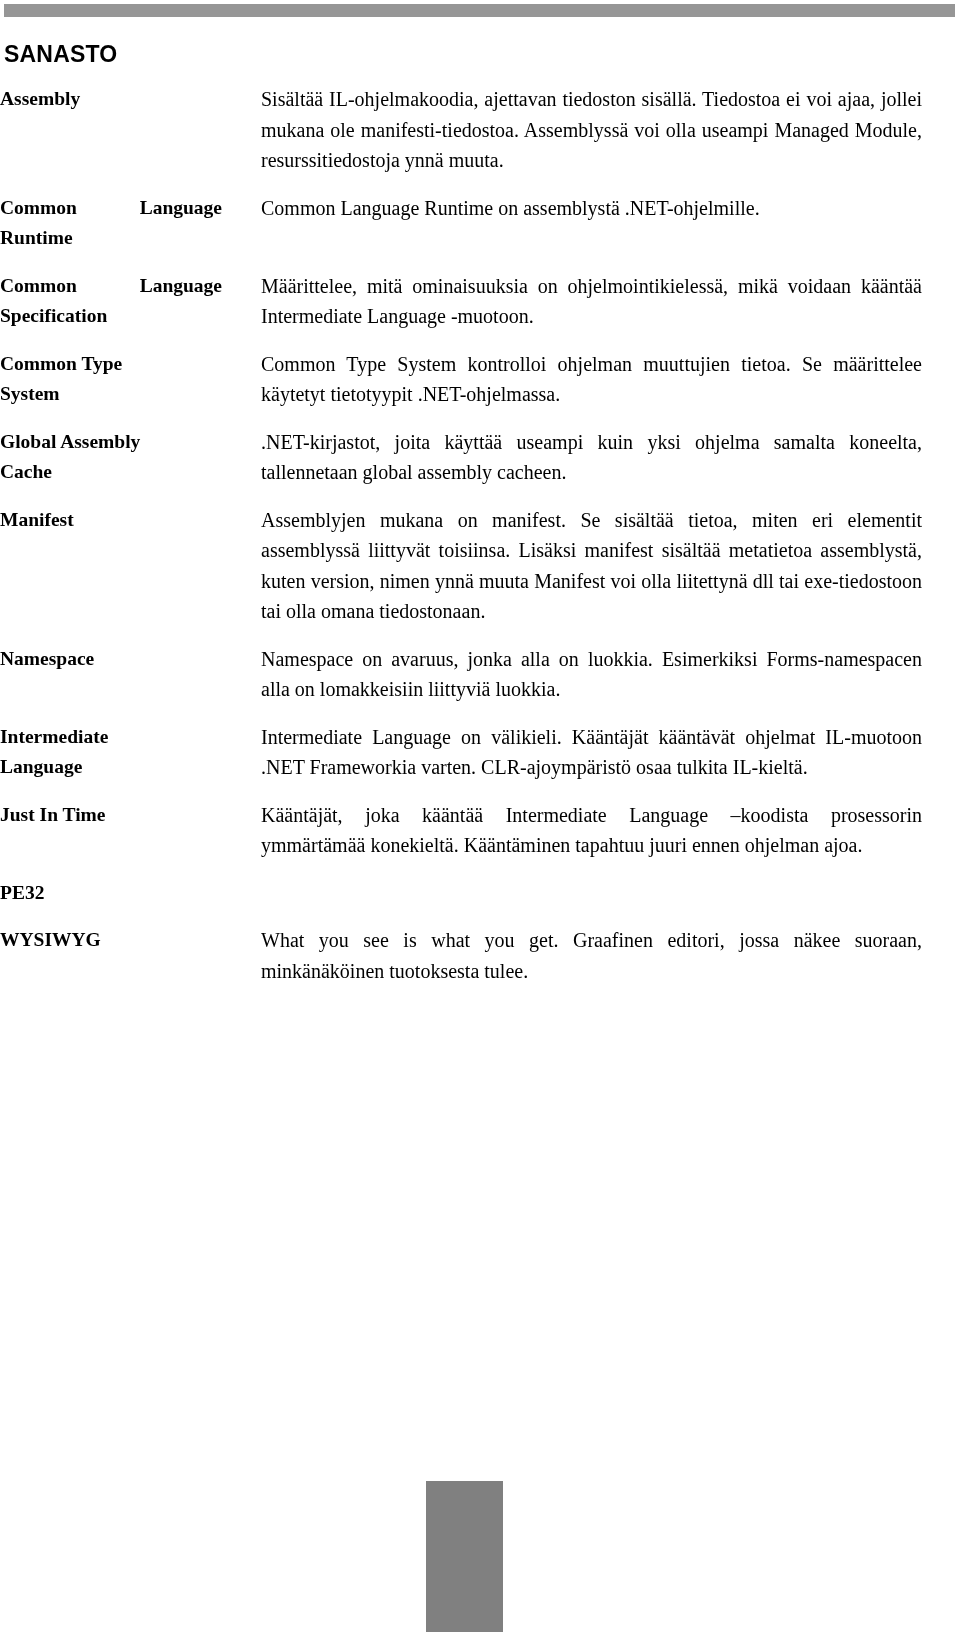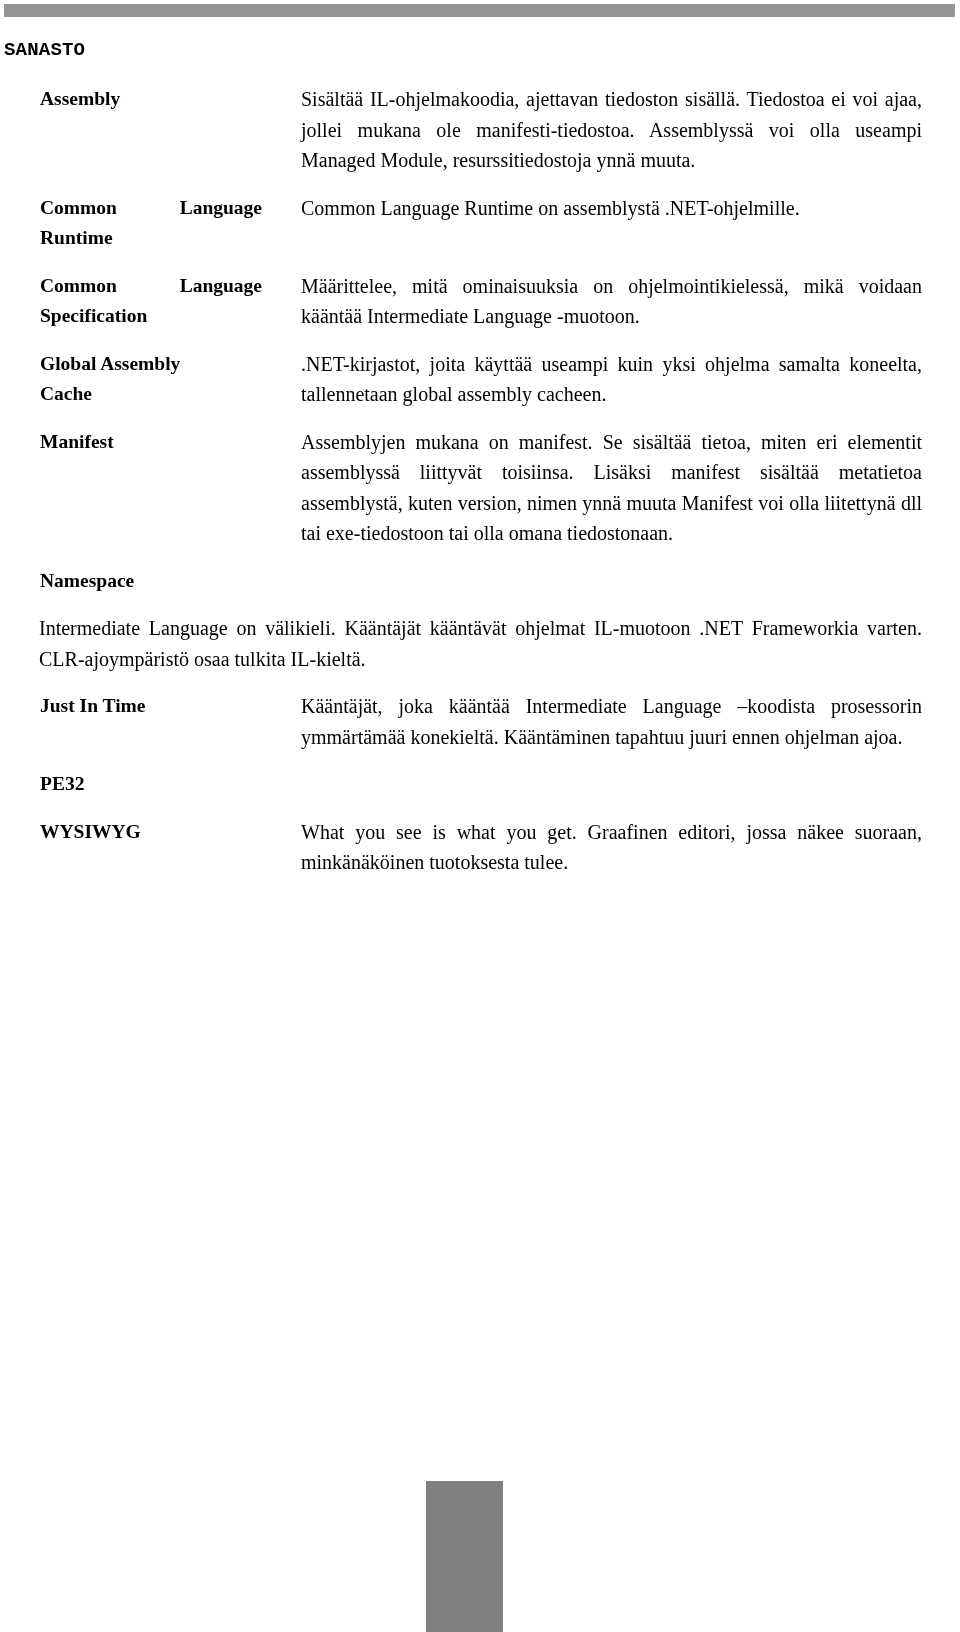--- a/index.html
+++ b/index.html
@@ -29,25 +29,25 @@
     width: 951px;
     height: 13px;
     background: #969696;
   }
 
   
   .page-title {
     position: absolute;
     left: 4px;
     top: 27px;
-    font-size: 19px;
+    font-size: 23px;
     font-weight: bold;
     letter-spacing: 0.2px;
     line-height: 1.1;
-    font-family: Liberation Mono, monospace;
+    font-family: Liberation Sans, sans-serif;
     text-align: center;
   }
 
   
   .glossary {
     position: absolute;
     left: 0;
     top: 84px;
     width: 960px;
   }
@@ -61,21 +61,20 @@
   .term {
     width: 222px;
     flex: 0 0 222px;
     box-sizing: border-box;
     font-size: 19.5px;
     font-weight: bold;
     line-height: 30.5px;
     text-align: justify;
     text-align-last: left;
     word-spacing: 0;
-    margin-left: 40px;
   }
   .term.stretch {
     text-align: justify;
     text-align-last: justify;
   }
   .term.stretch span.l2 {
     display: block;
     text-align: right;
     text-align-last: left;
   }
@@ -130,37 +129,49 @@
       </div>
       <div class="entry">
         <div class="term stretch">
           <span class="ln">Common Language</span>
           <span class="ln l2">Specification</span>
         </div>
         <div class="def">Määrittelee, mitä ominaisuuksia on ohjelmointikielessä, mikä voidaan kääntää Intermediate Language -muotoon.</div>
       </div>
       <div class="entry">
         <div class="term">
+          <span class="ln">Common Type</span>
+          <span class="ln l2">System</span>
+        </div>
+        <div class="def">Common Type System kontrolloi ohjelman muuttujien tietoa. Se määrittelee käytetyt tietotyypit .NET-ohjelmassa.</div>
+      </div>
+      <div class="entry">
+        <div class="term">
           <span class="ln">Global Assembly</span>
           <span class="ln l2">Cache</span>
         </div>
         <div class="def">.NET-kirjastot, joita käyttää useampi kuin yksi ohjelma samalta koneelta, tallennetaan global assembly cacheen.</div>
       </div>
       <div class="entry">
         <div class="term">
           <span class="ln">Manifest</span>
         </div>
         <div class="def">Assemblyjen mukana on manifest. Se sisältää tietoa, miten eri elementit assemblyssä liittyvät toisiinsa. Lisäksi manifest sisältää metatietoa assemblystä, kuten version, nimen ynnä muuta Manifest voi olla liitettynä dll tai exe-tiedostoon tai olla omana tiedostonaan.</div>
       </div>
       <div class="entry">
         <div class="term">
           <span class="ln">Namespace</span>
         </div>
+        <div class="def">Namespace on avaruus, jonka alla on luokkia. Esimerkiksi Forms-namespacen alla on lomakkeisiin liittyviä luokkia.</div>
       </div>
       <div class="entry">
+        <div class="term">
+          <span class="ln">Intermediate</span>
+          <span class="ln l2">Language</span>
+        </div>
         <div class="def">Intermediate Language on välikieli. Kääntäjät kääntävät ohjelmat IL-muotoon .NET Frameworkia varten. CLR-ajoympäristö osaa tulkita IL-kieltä.</div>
       </div>
       <div class="entry">
         <div class="term">
           <span class="ln">Just In Time</span>
         </div>
         <div class="def">Kääntäjät, joka kääntää Intermediate Language –koodista prosessorin ymmärtämää konekieltä. Kääntäminen tapahtuu juuri ennen ohjelman ajoa.</div>
       </div>
       <div class="entry">
         <div class="term">

